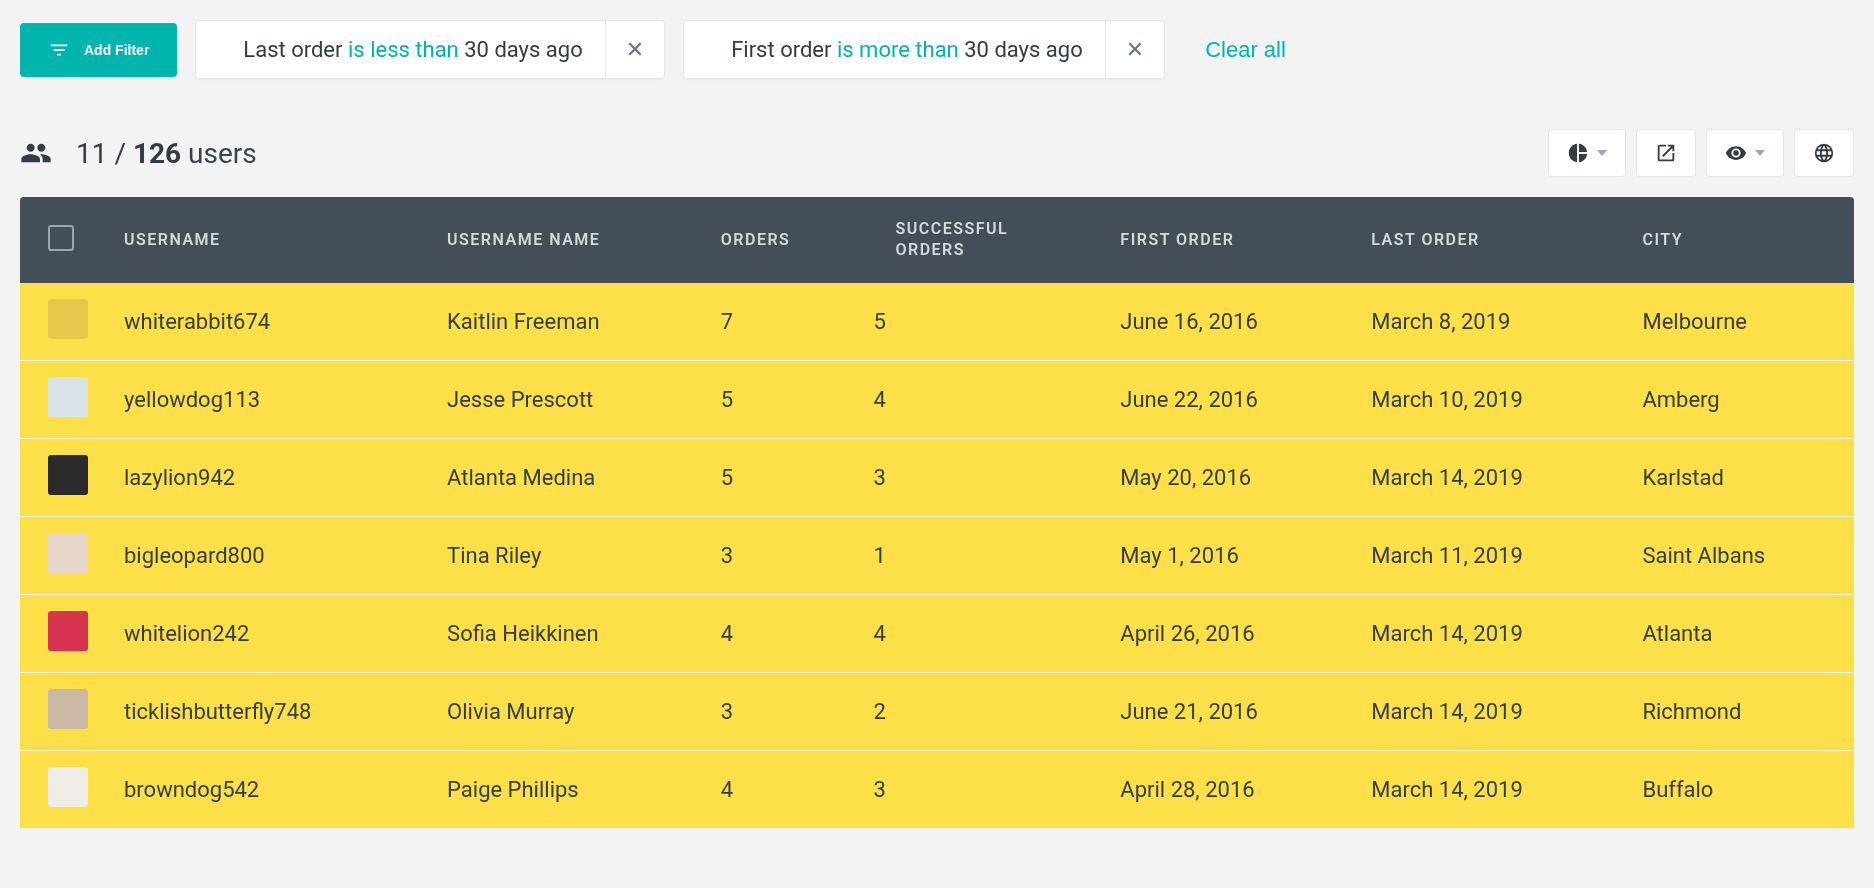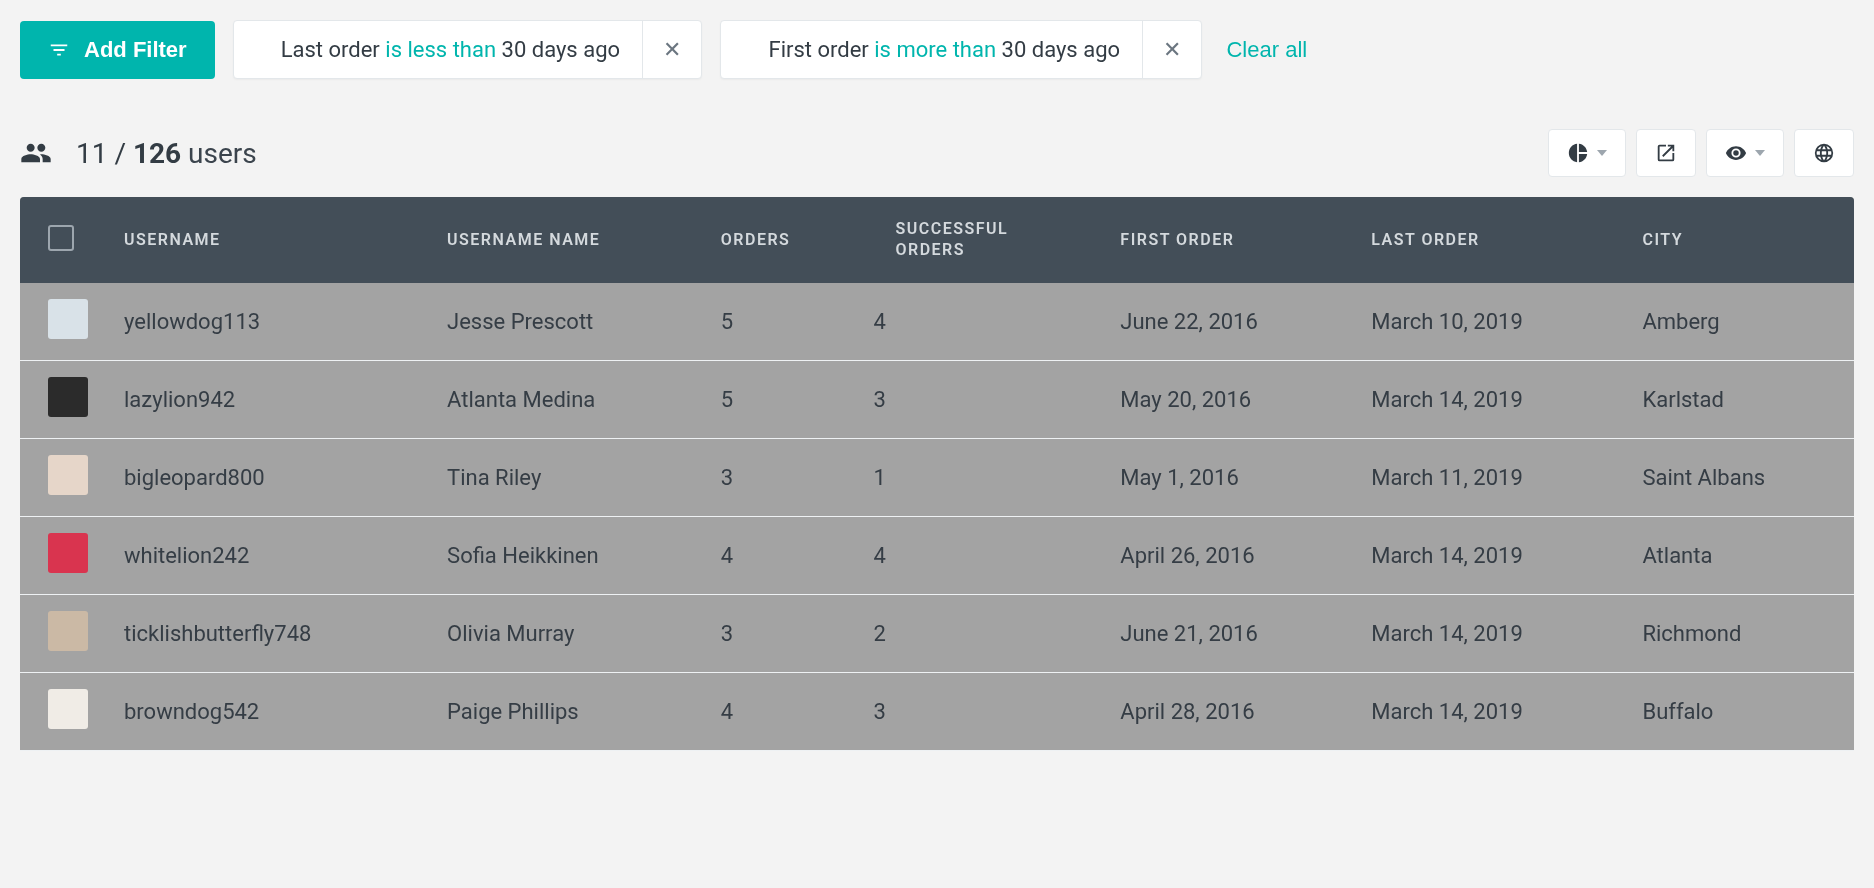--- a/index.html
+++ b/index.html
@@ -19,21 +19,21 @@
     gap: 18px;
     margin-bottom: 50px;
   }
   .add-filter-btn {
     display: inline-flex;
     align-items: center;
     gap: 14px;
     background: #00b5ad;
     color: #fff;
     font-weight: 700;
-    font-size: 22px;
+    font-size: 14px;
     border: none;
     border-radius: 4px;
     padding: 16px 28px;
     cursor: pointer;
   }
   .add-filter-btn svg { width: 22px; height: 22px; fill: #fff; }
 
   .filter-chip {
     display: inline-flex;
     align-items: center;
@@ -56,20 +56,21 @@
     cursor: pointer;
     font-size: 22px;
     line-height: 1;
     background: none;
     border: none;
   }
 
   .clear-all {
     color: #00b5ad;
     font-size: 22px;
+    margin-left: 16px;
     cursor: pointer;
     background: none;
     border: none;
   }
 
   
   .count-row {
     display: flex;
     align-items: center;
     justify-content: space-between;
@@ -101,21 +102,21 @@
   .icon-btn svg { width: 22px; height: 22px; fill: #333c44; }
   .caret-down {
     width: 0; height: 0;
     border-left: 5px solid transparent;
     border-right: 5px solid transparent;
     border-top: 6px solid #9da6ae;
   }
 
   
   .table-wrap {
-    background: #a3a3a3;
+    background: #fde047;
     border-radius: 4px 4px 0 0;
     overflow: hidden;
   }
   table {
     width: 100%;
     border-collapse: collapse;
   }
   thead {
     background: #434e58;
     color: #d4d9dd;
@@ -240,20 +241,30 @@
             <div>ORDERS</div>
           </div>
         </th>
         <th>FIRST ORDER</th>
         <th>LAST ORDER</th>
         <th>CITY</th>
       </tr>
     </thead>
     <tbody id="rows">
 
+    <tr>
+          <td class="avatar-cell"><span class="avatar" style="background:#e8c84a;"></span></td>
+          <td>whiterabbit674</td>
+          <td>Kaitlin Freeman</td>
+          <td>7</td>
+          <td>5</td>
+          <td>June 16, 2016</td>
+          <td>March 8, 2019</td>
+          <td>Melbourne</td>
+        </tr>
         <tr>
           <td class="avatar-cell"><span class="avatar" style="background:#d9e2e8;"></span></td>
           <td>yellowdog113</td>
           <td>Jesse Prescott</td>
           <td>5</td>
           <td>4</td>
           <td>June 22, 2016</td>
           <td>March 10, 2019</td>
           <td>Amberg</td>
         </tr>

